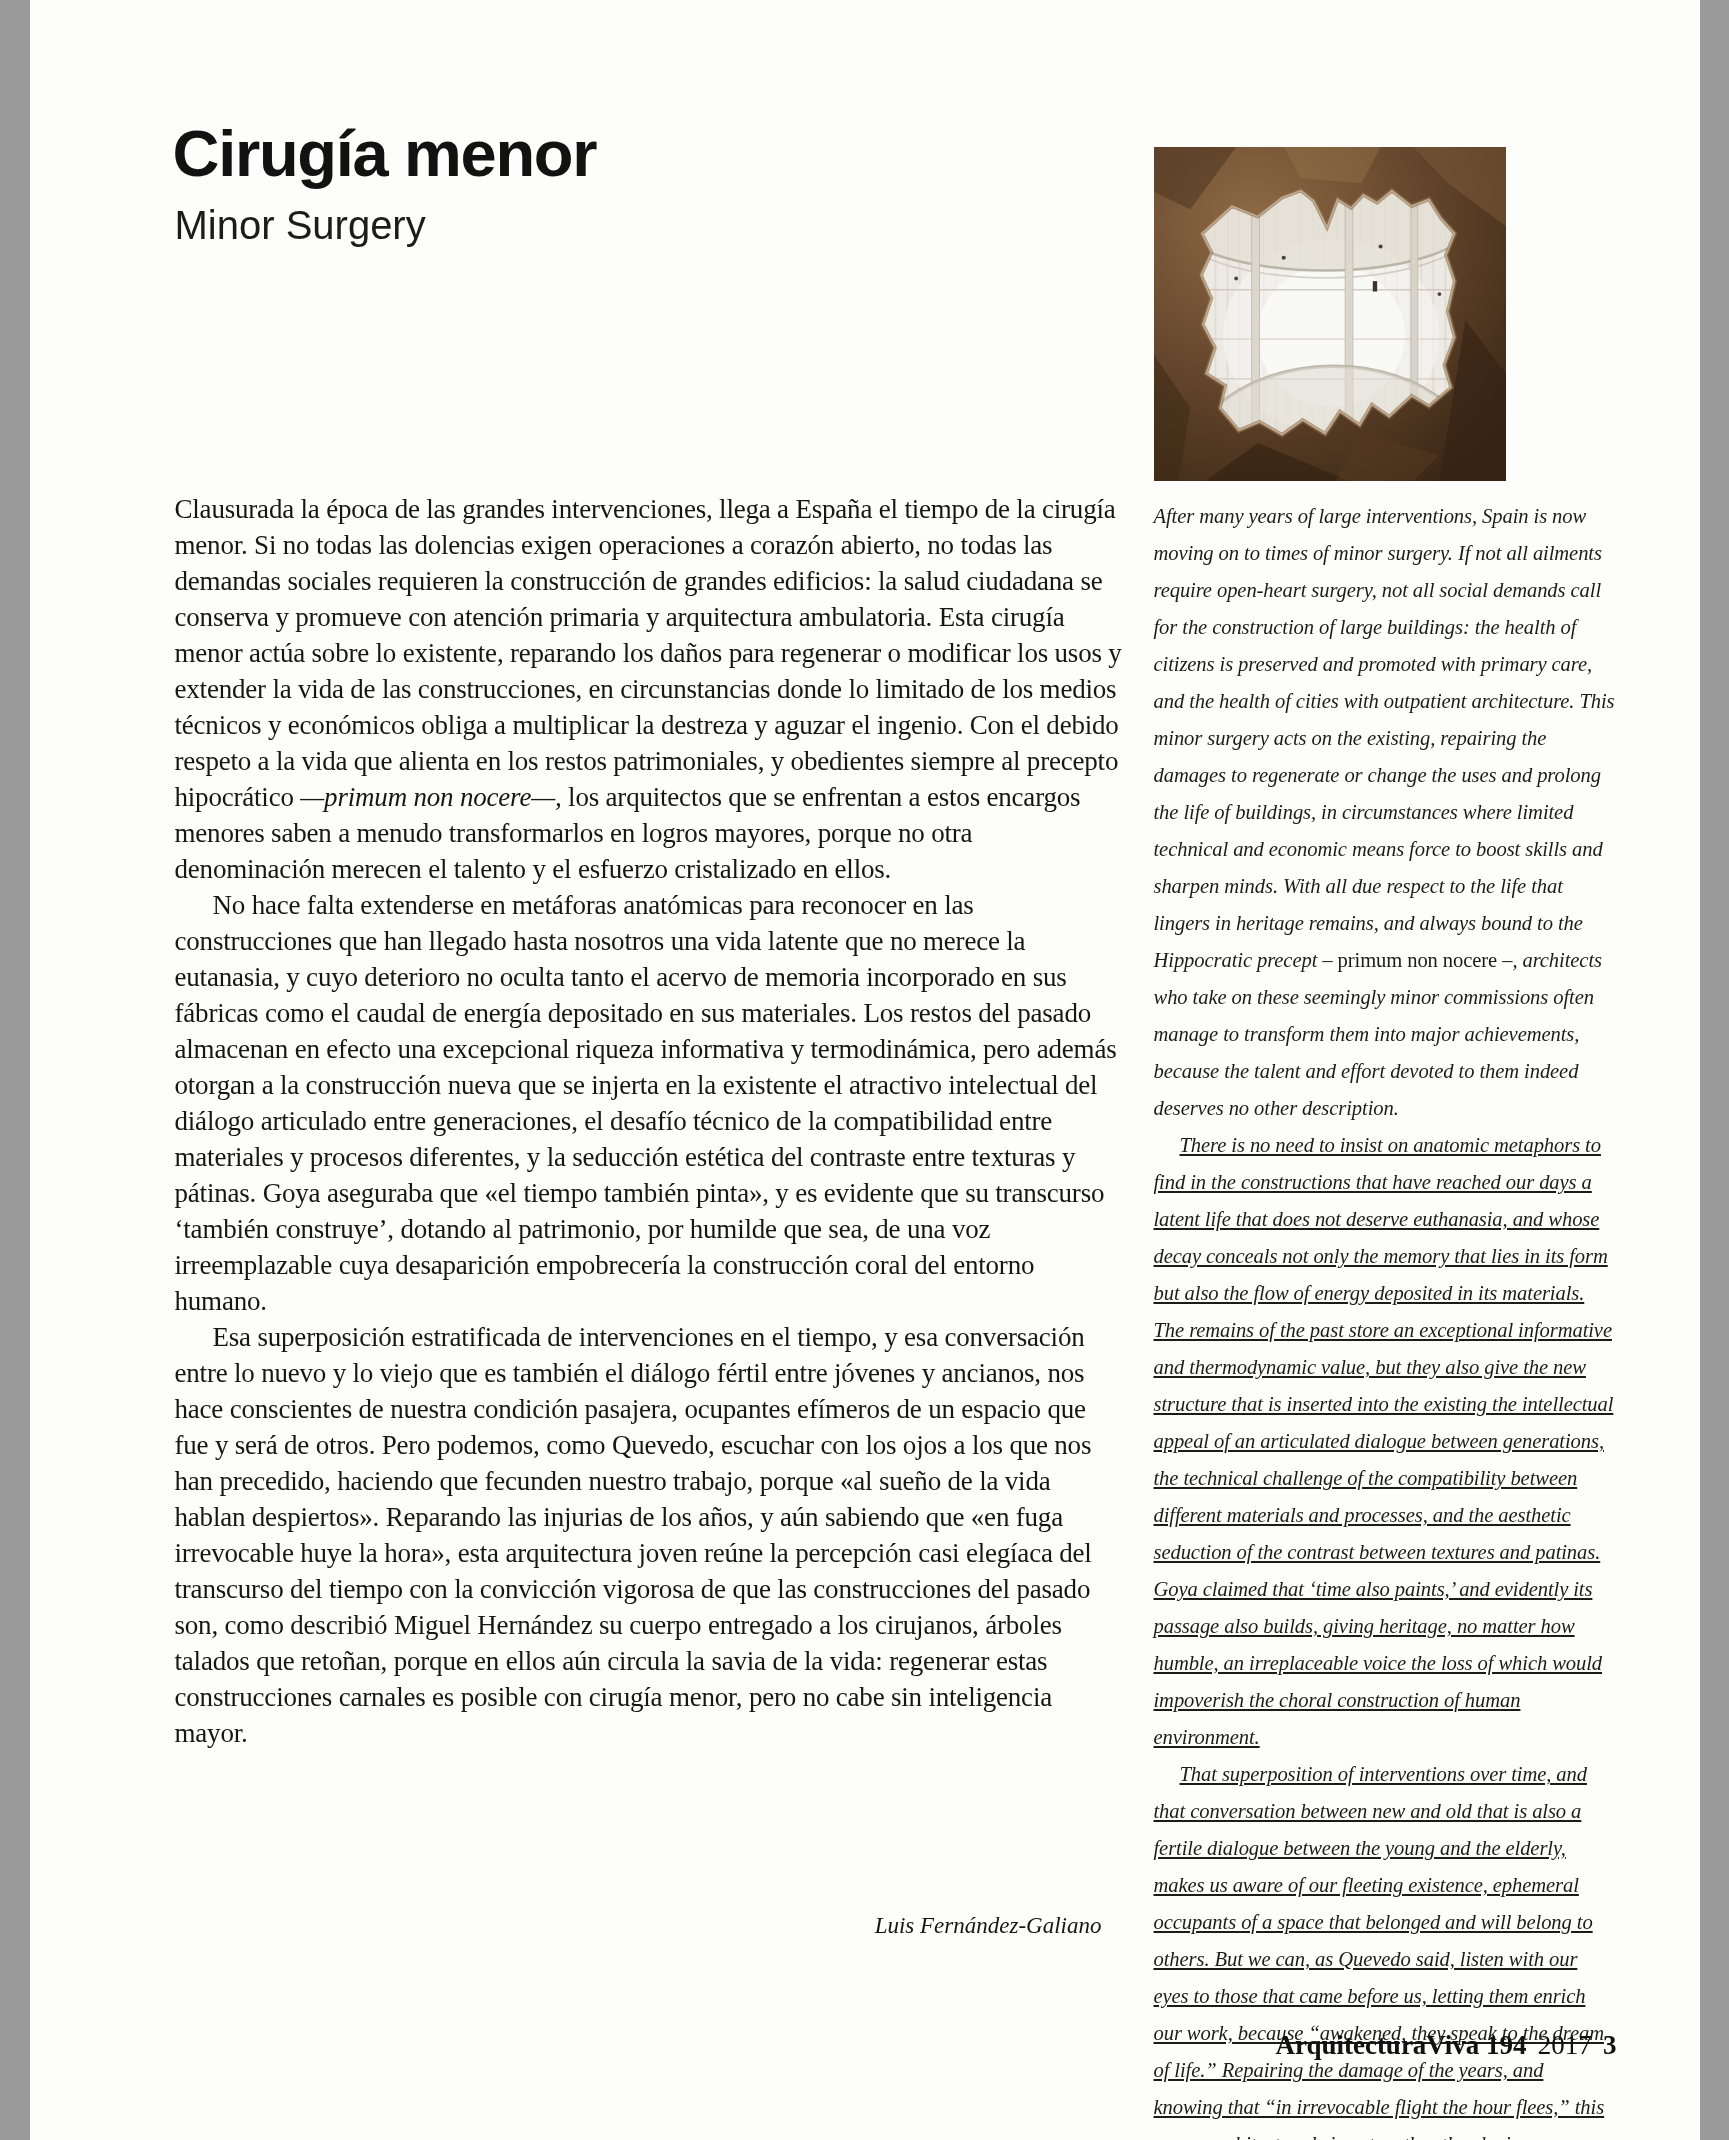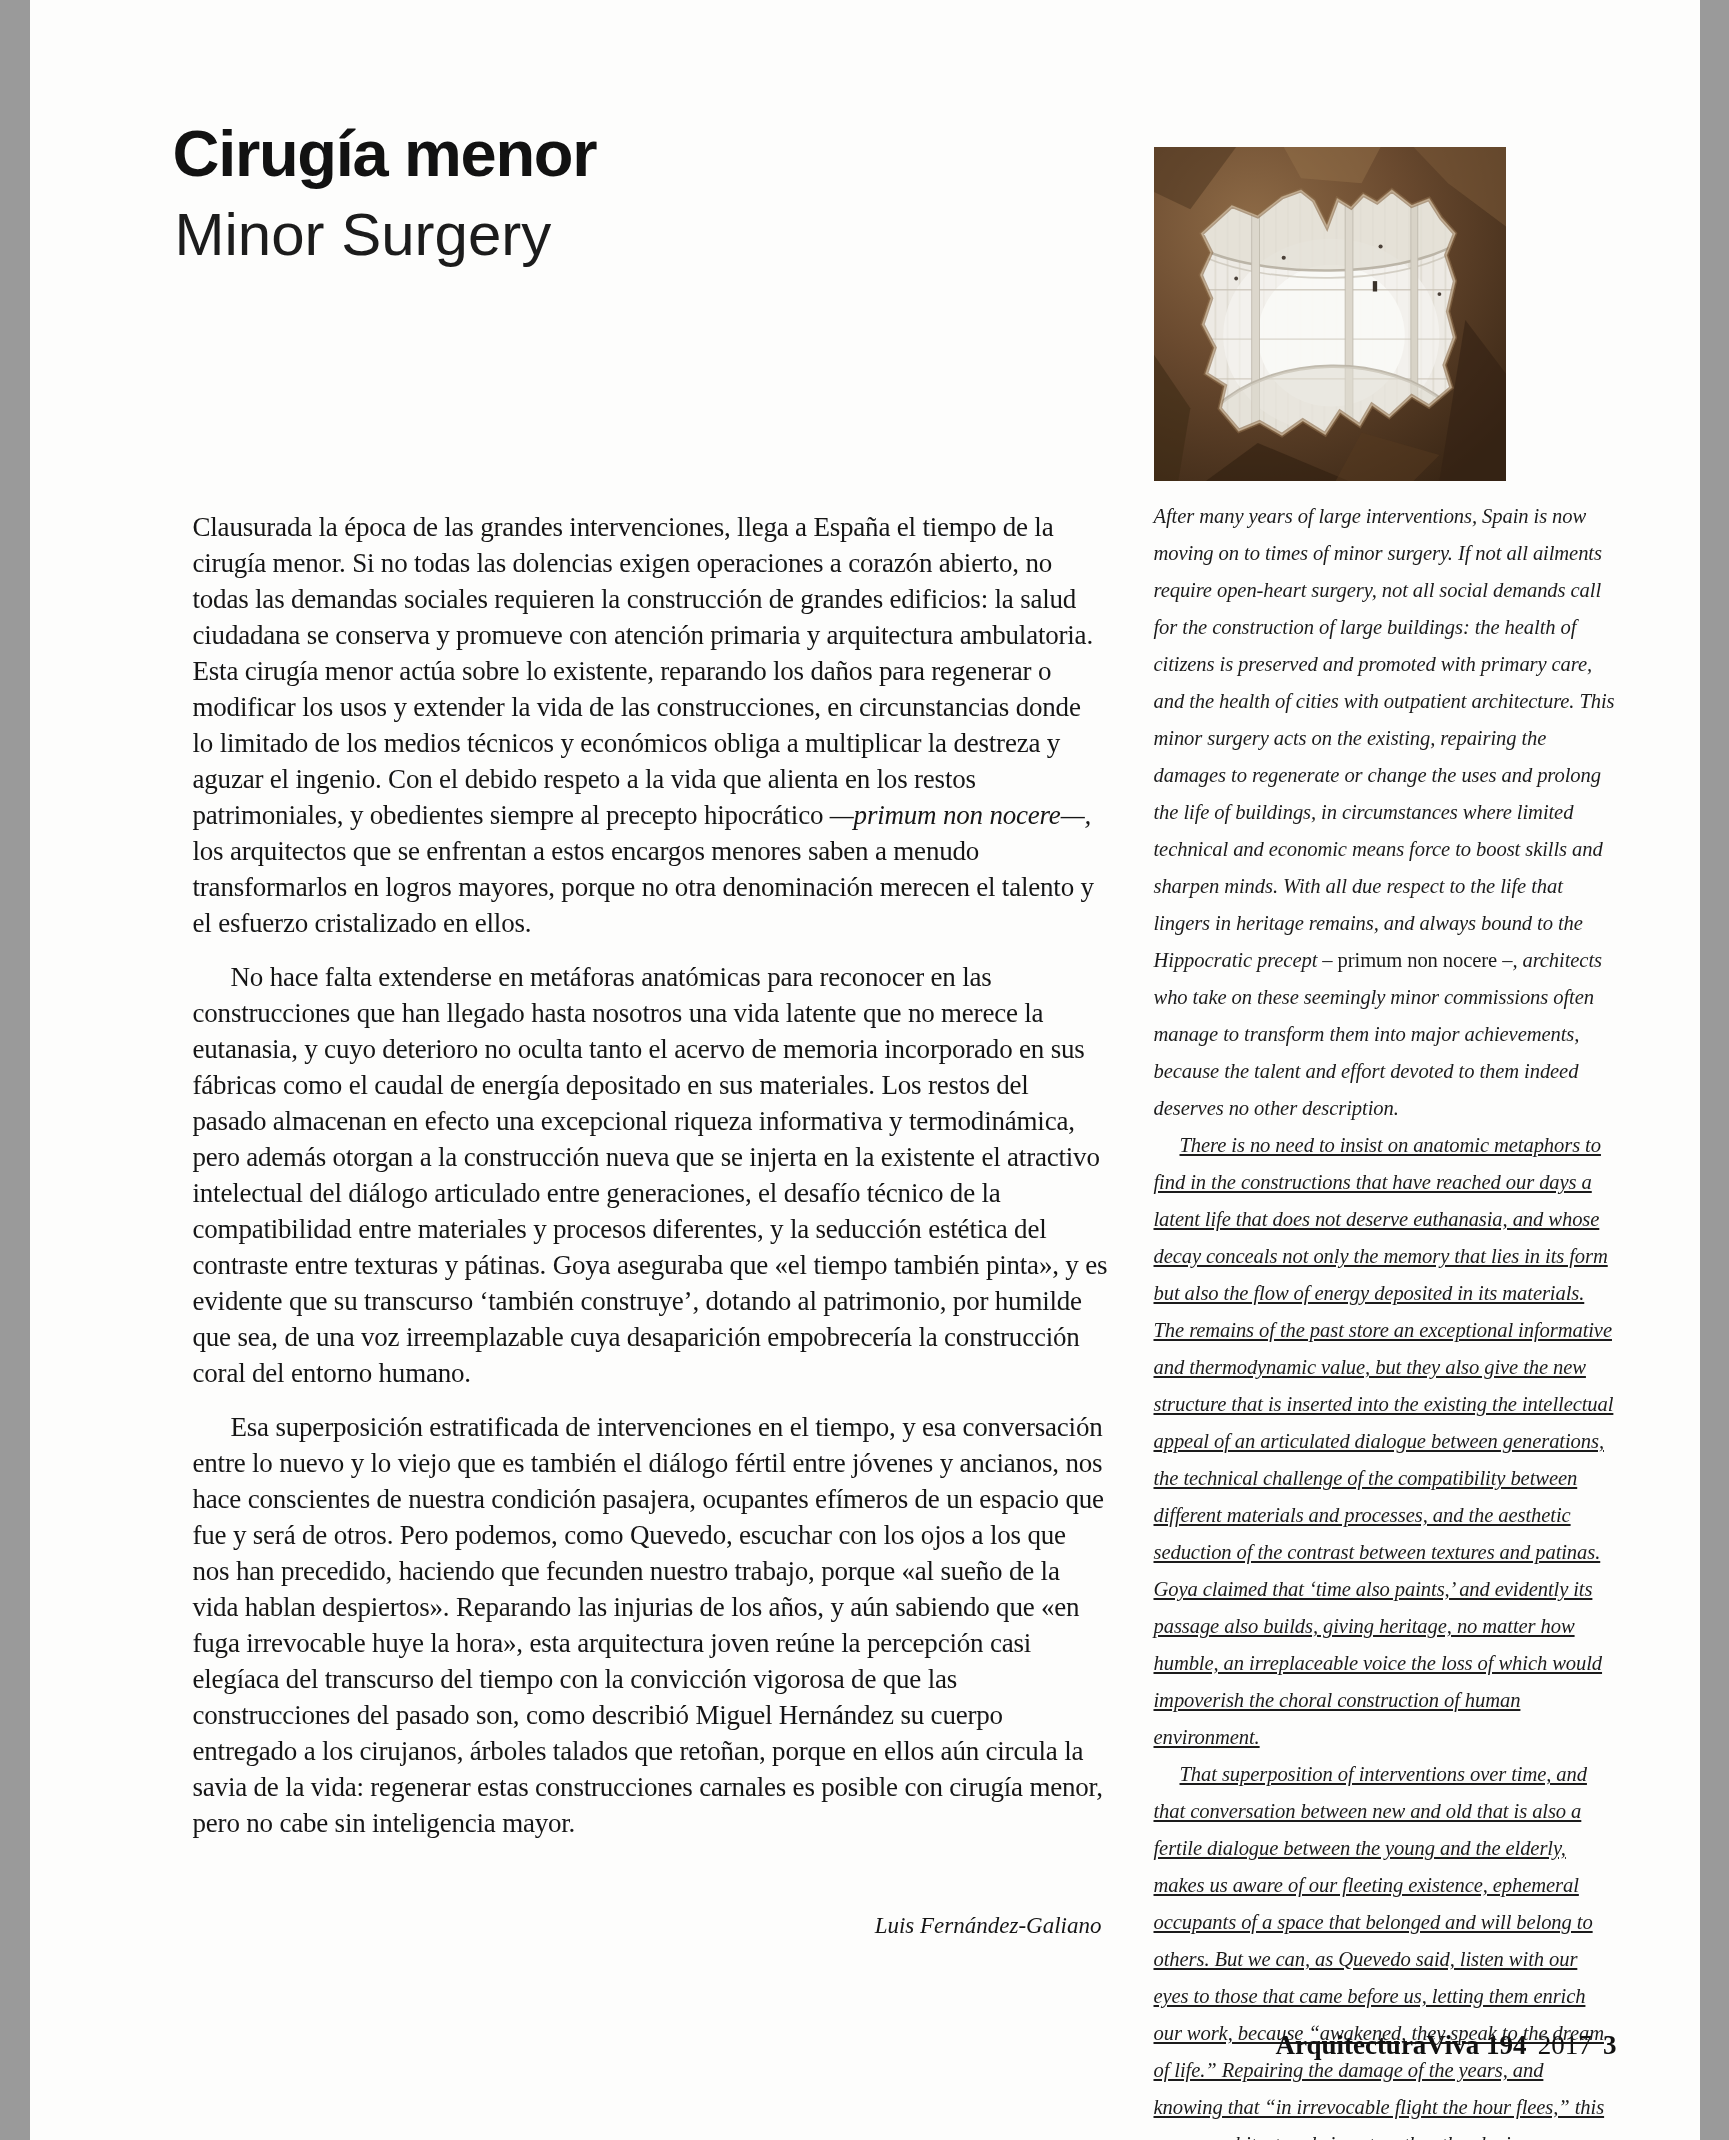--- a/index.html
+++ b/index.html
@@ -9,29 +9,29 @@
     font-family:"Liberation Serif", serif; color:#161616;
   }
   .title {
     position:absolute; left:143px; top:121px;
     font-family:"Liberation Sans", sans-serif; font-weight:700;
     font-size:65px; letter-spacing:-1.3px; color:#121212; line-height:1.0;
   }
   .subtitle {
     position:absolute; left:145px; top:205px;
     font-family:"Liberation Sans", sans-serif; font-weight:400;
-    font-size:60px; color:#1c1c1c; line-height:1.0;
+    font-size:40px; color:#1c1c1c; line-height:1.0;
   }
   .photo {position:absolute; left:1124px; top:147px; width:352px; height:334px;}
   .photo svg {display:block; width:100%; height:100%;}
   .col-es {
     position:absolute; left:145px; top:491px; width:951px;
     font-size:27px; line-height:36px; letter-spacing:-0.2px; text-align:left;
   }
-  .col-es p {margin:18px; padding:0;}
+  .col-es p {margin:0; padding:0;}
   .col-es p.indent {text-indent:38px;}
   .col-es .seg-italic {font-style:italic;}
   .col-en {
     position:absolute; left:1124px; top:498px; width:463px;
     font-size:20.6px; line-height:37px; font-style:italic;
     letter-spacing:-0.1px; color:#1b1b1b;
   }
   .col-en p {margin:0; padding:0;}
   .col-en p.indent {text-indent:26px;text-decoration:underline;}
   .col-en .seg-roman {font-style:normal;}

